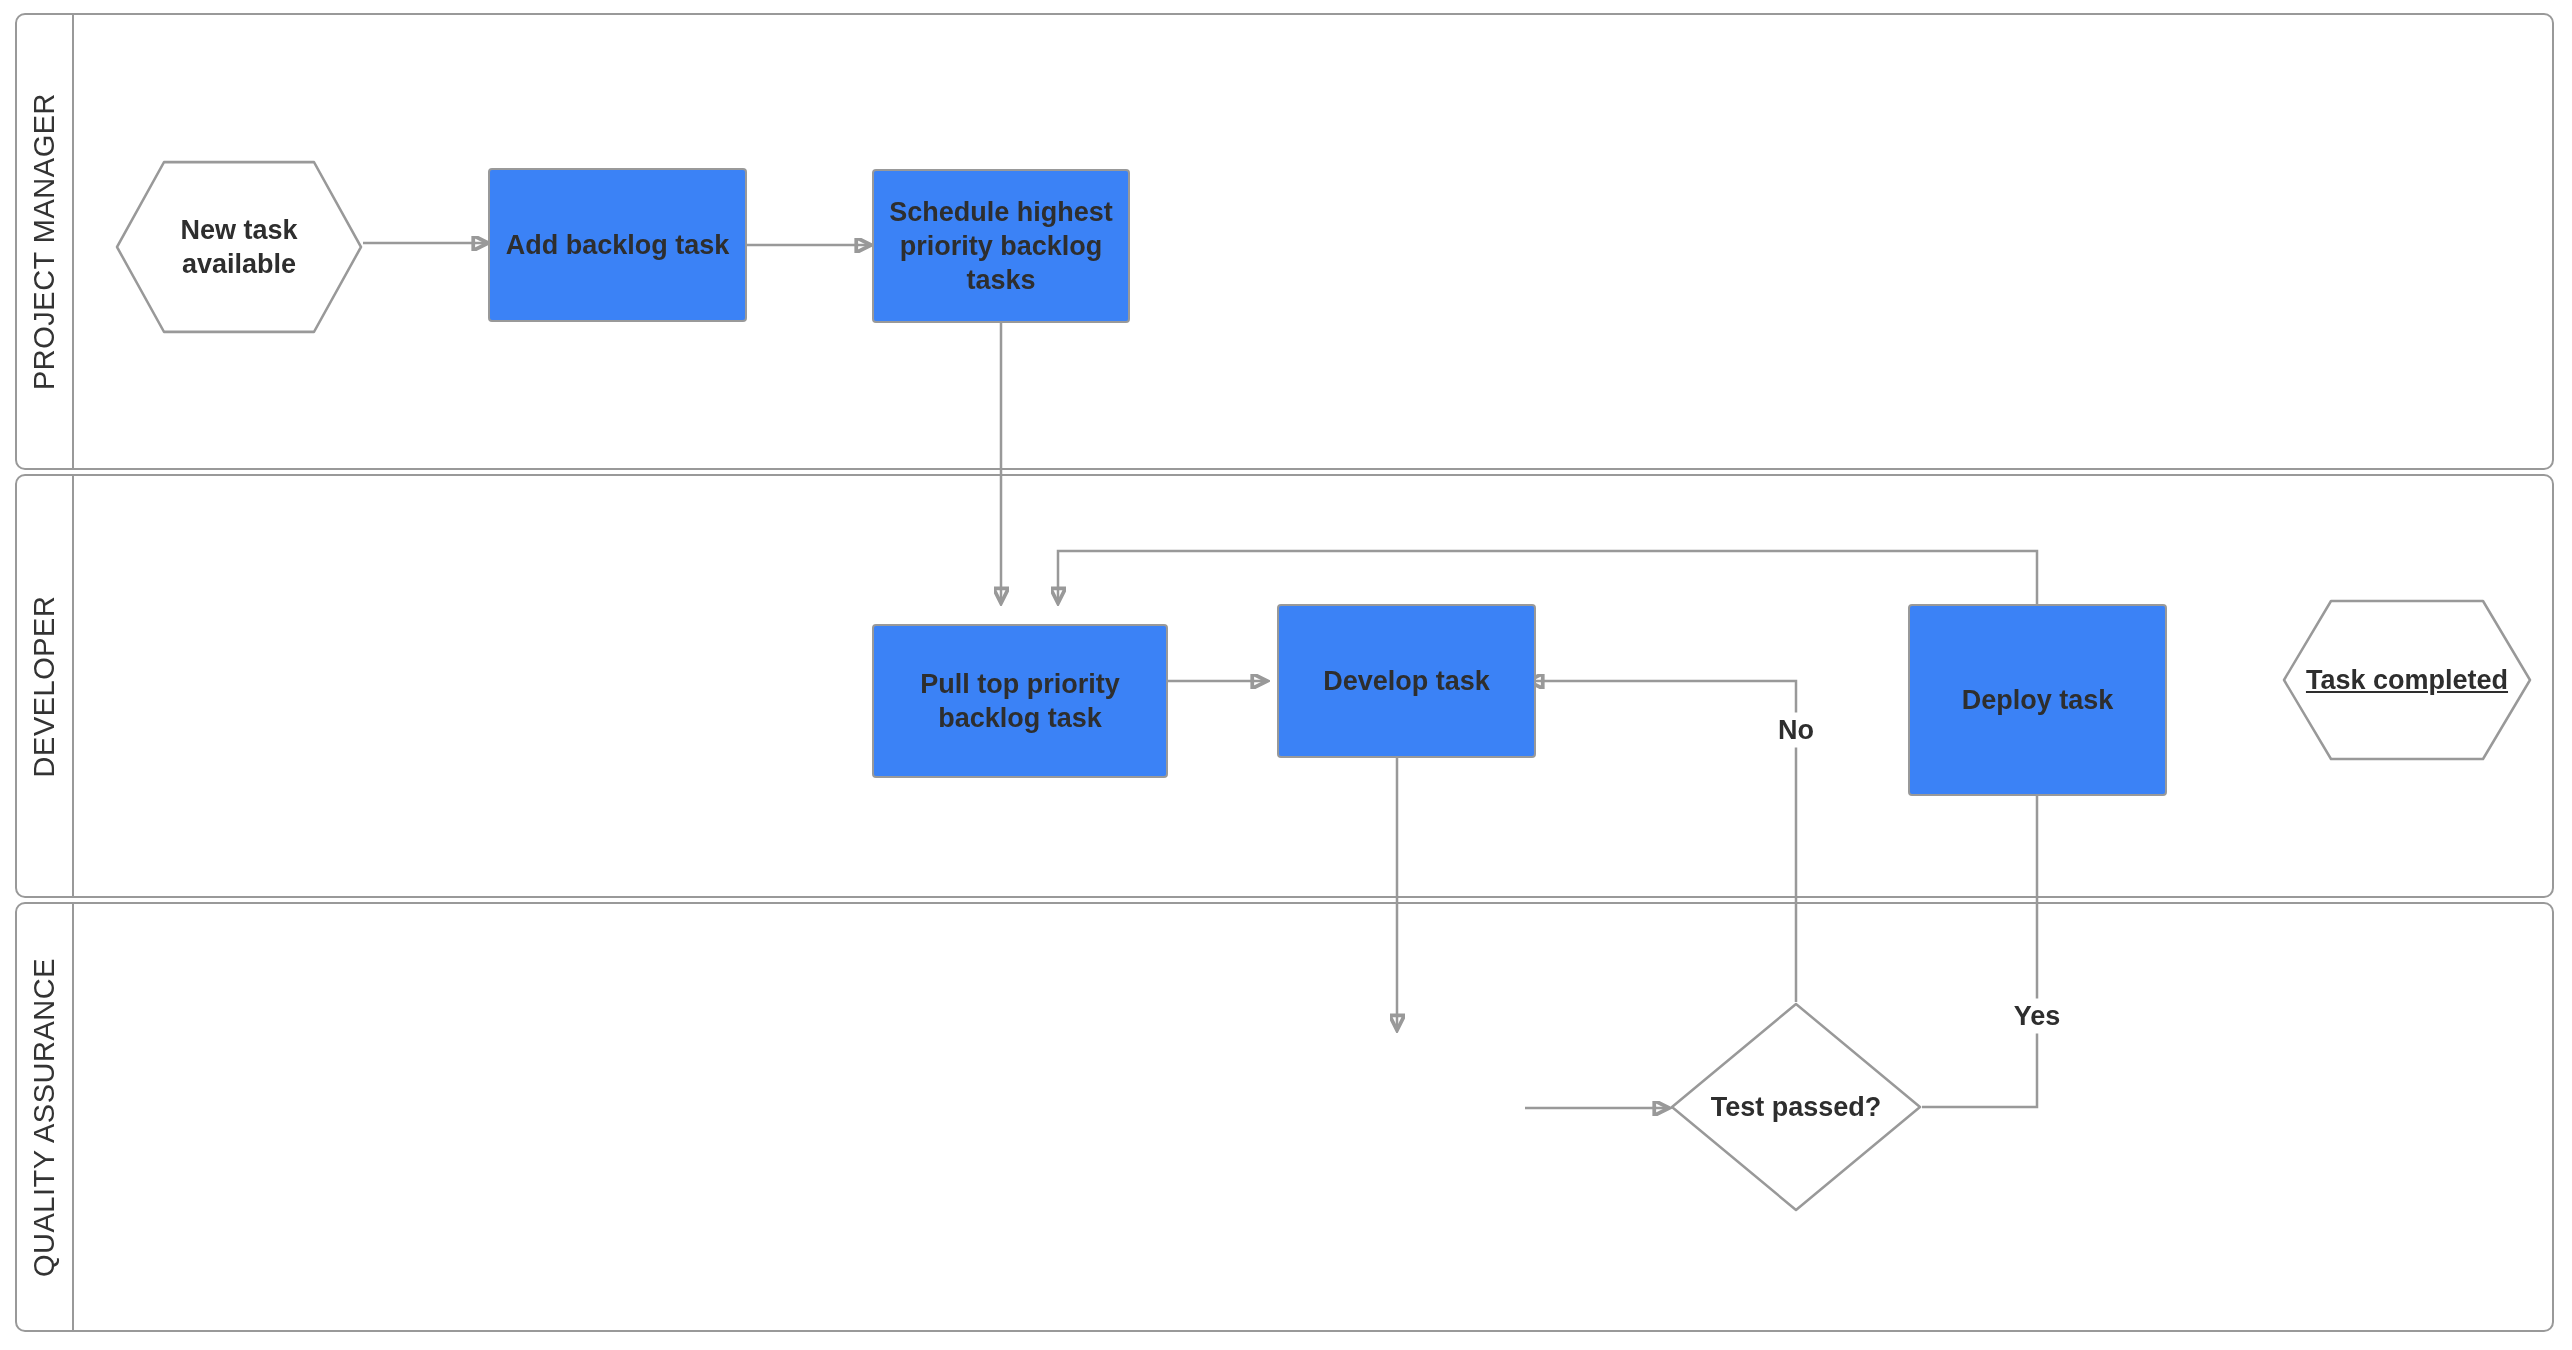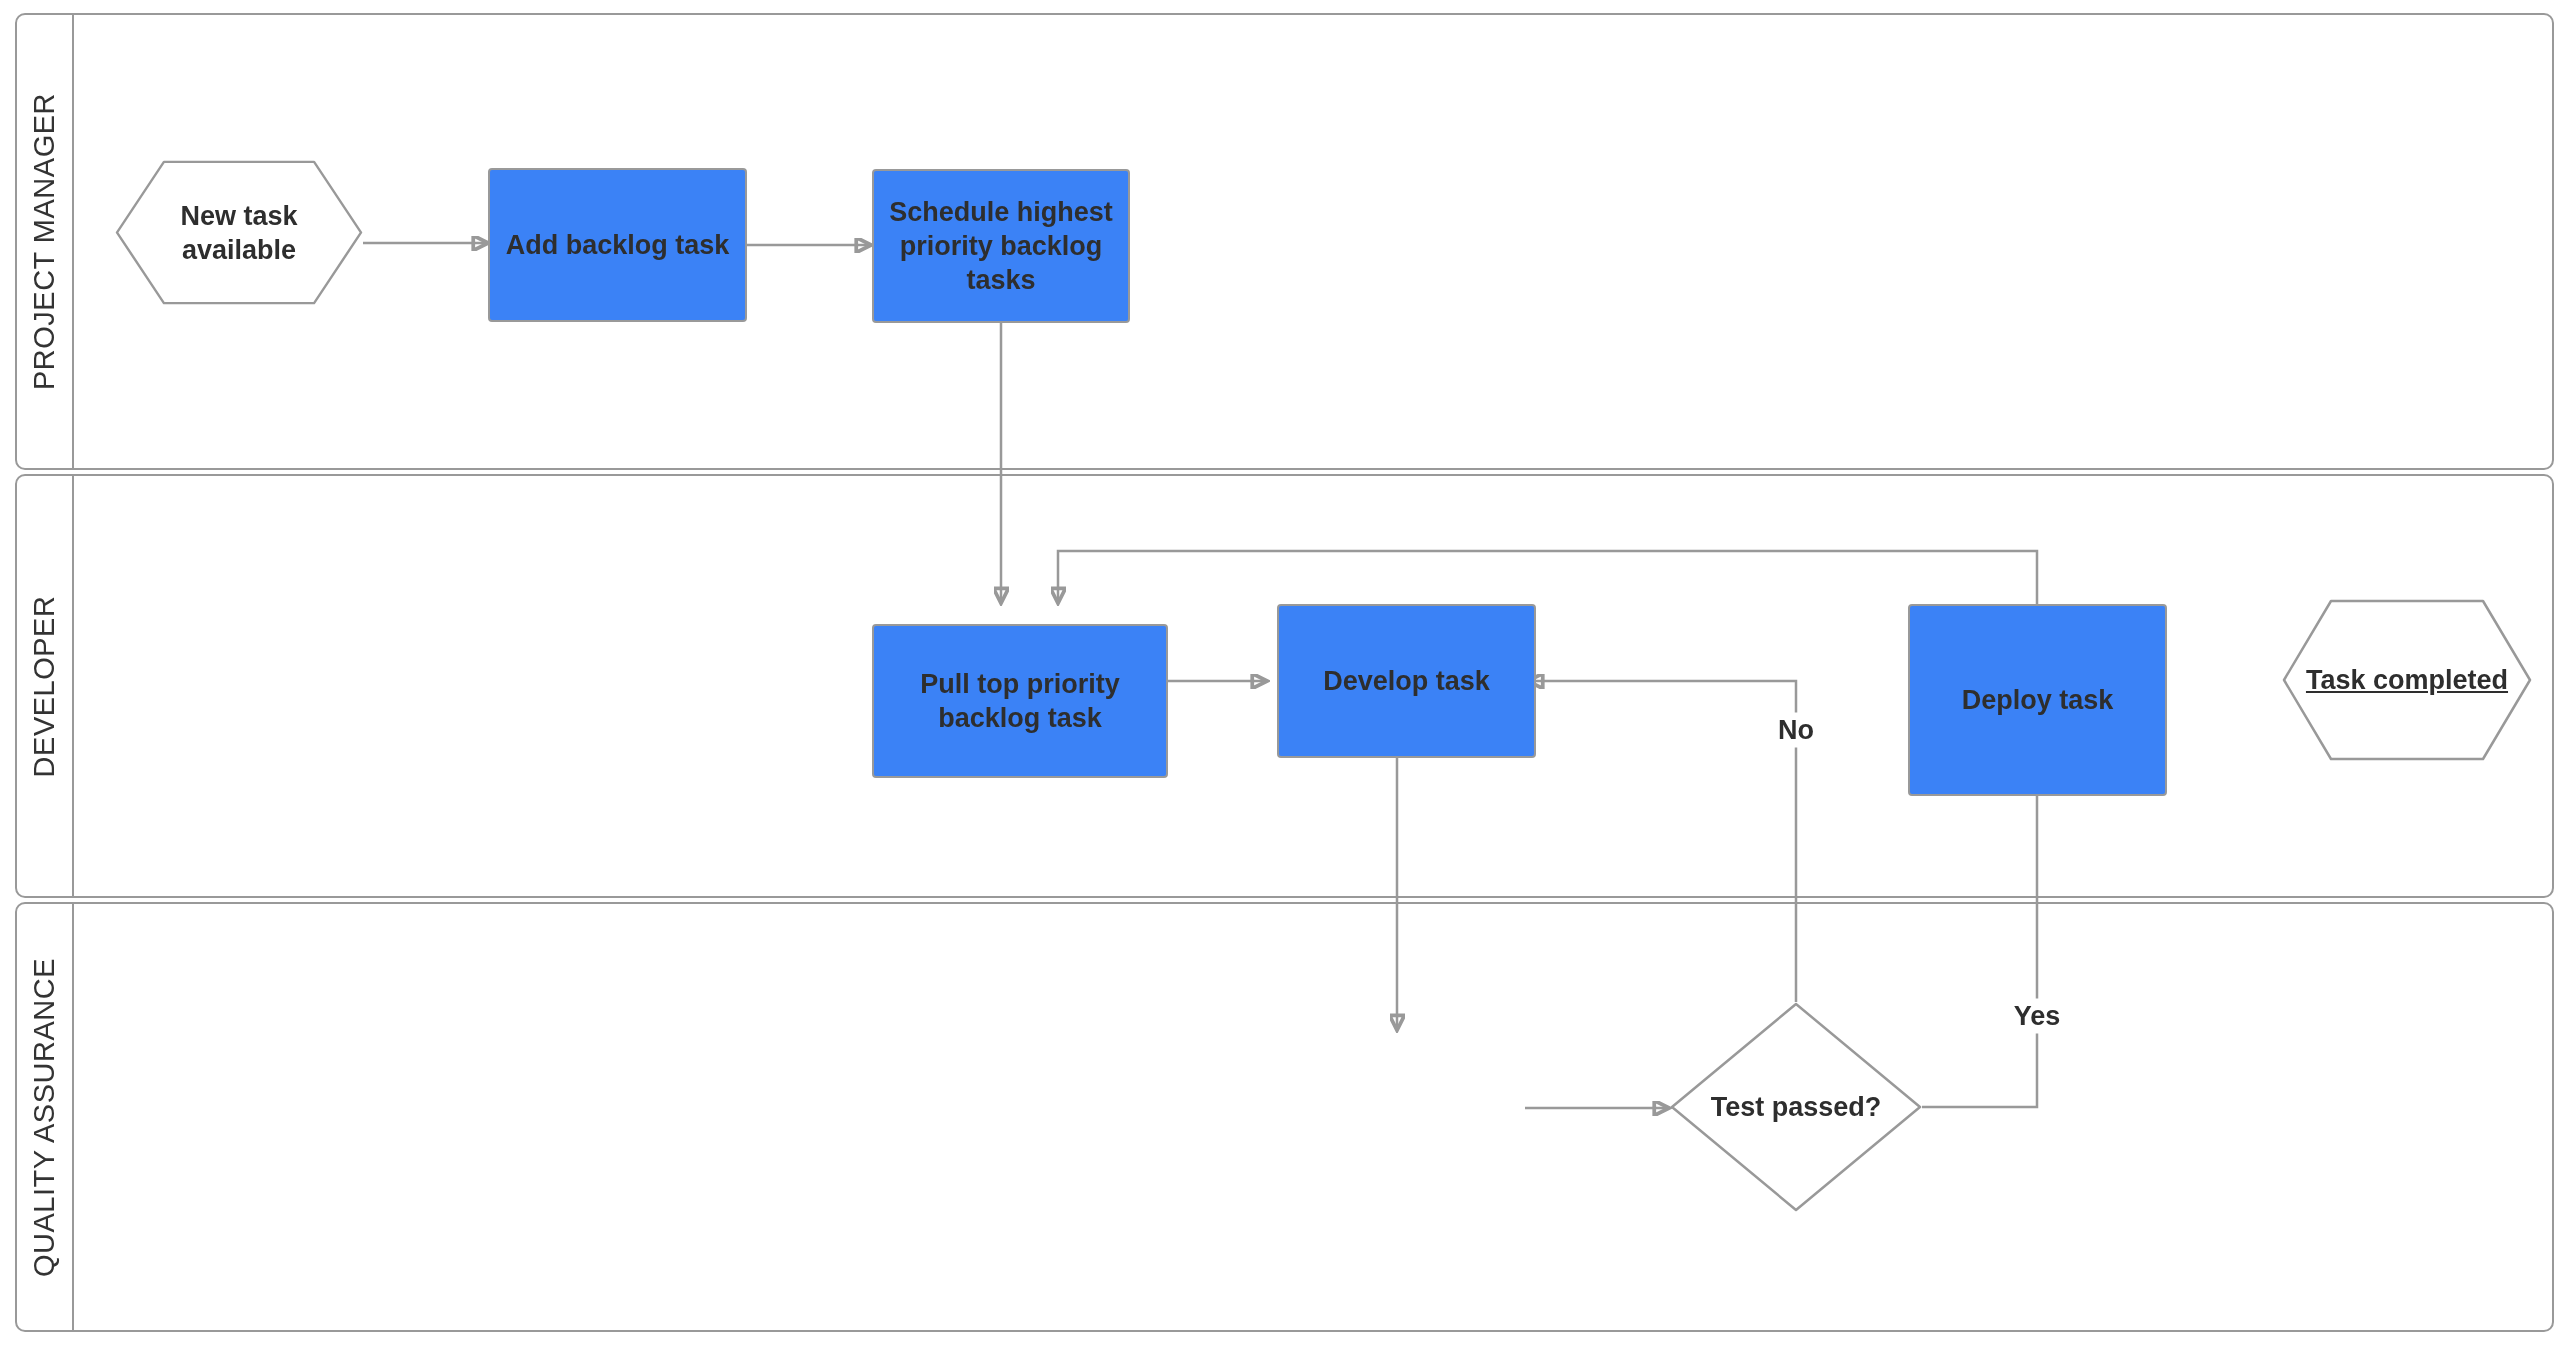--- a/index.html
+++ b/index.html
@@ -133,21 +133,21 @@
     <path d="M1132,681 L1265,681" marker-end="url(#arrow)"></path>
     <path d="M1397,758 L1397,1028" marker-end="url(#arrow)"></path>
     <path d="M1525,1108 L1667,1108" marker-end="url(#arrow)"></path>
     <path d="M1796,1002 L1796,681 L1530,681" marker-end="url(#arrow)"></path>
     <path d="M1922,1107 L2037,1107 L2037,761" marker-end="url(#arrow)"></path>
   </svg>
 
   <div class="edge-label" style="left:1796px; top:704px;">No</div>
   <div class="edge-label" style="left:2037px; top:990px;">Yes</div>
 
-  <div class="node shape" style="left:115px; top:160px; width:248px; height:145px;">
+  <div class="node shape" style="left:115px; top:160px; width:248px; height:174px;">
     <svg viewBox="0 0 248 162" preserveAspectRatio="none">
       <polygon points="2,81 49,2 199,2 246,81 199,160 49,160"></polygon>
     </svg>
     <div class="shape-label" style="width:180px;">New task available</div>
   </div>
 
   <div class="node rect" style="left:488px; top:168px; width:259px; height:154px;">
     <div>Add backlog task</div>
   </div>
 

